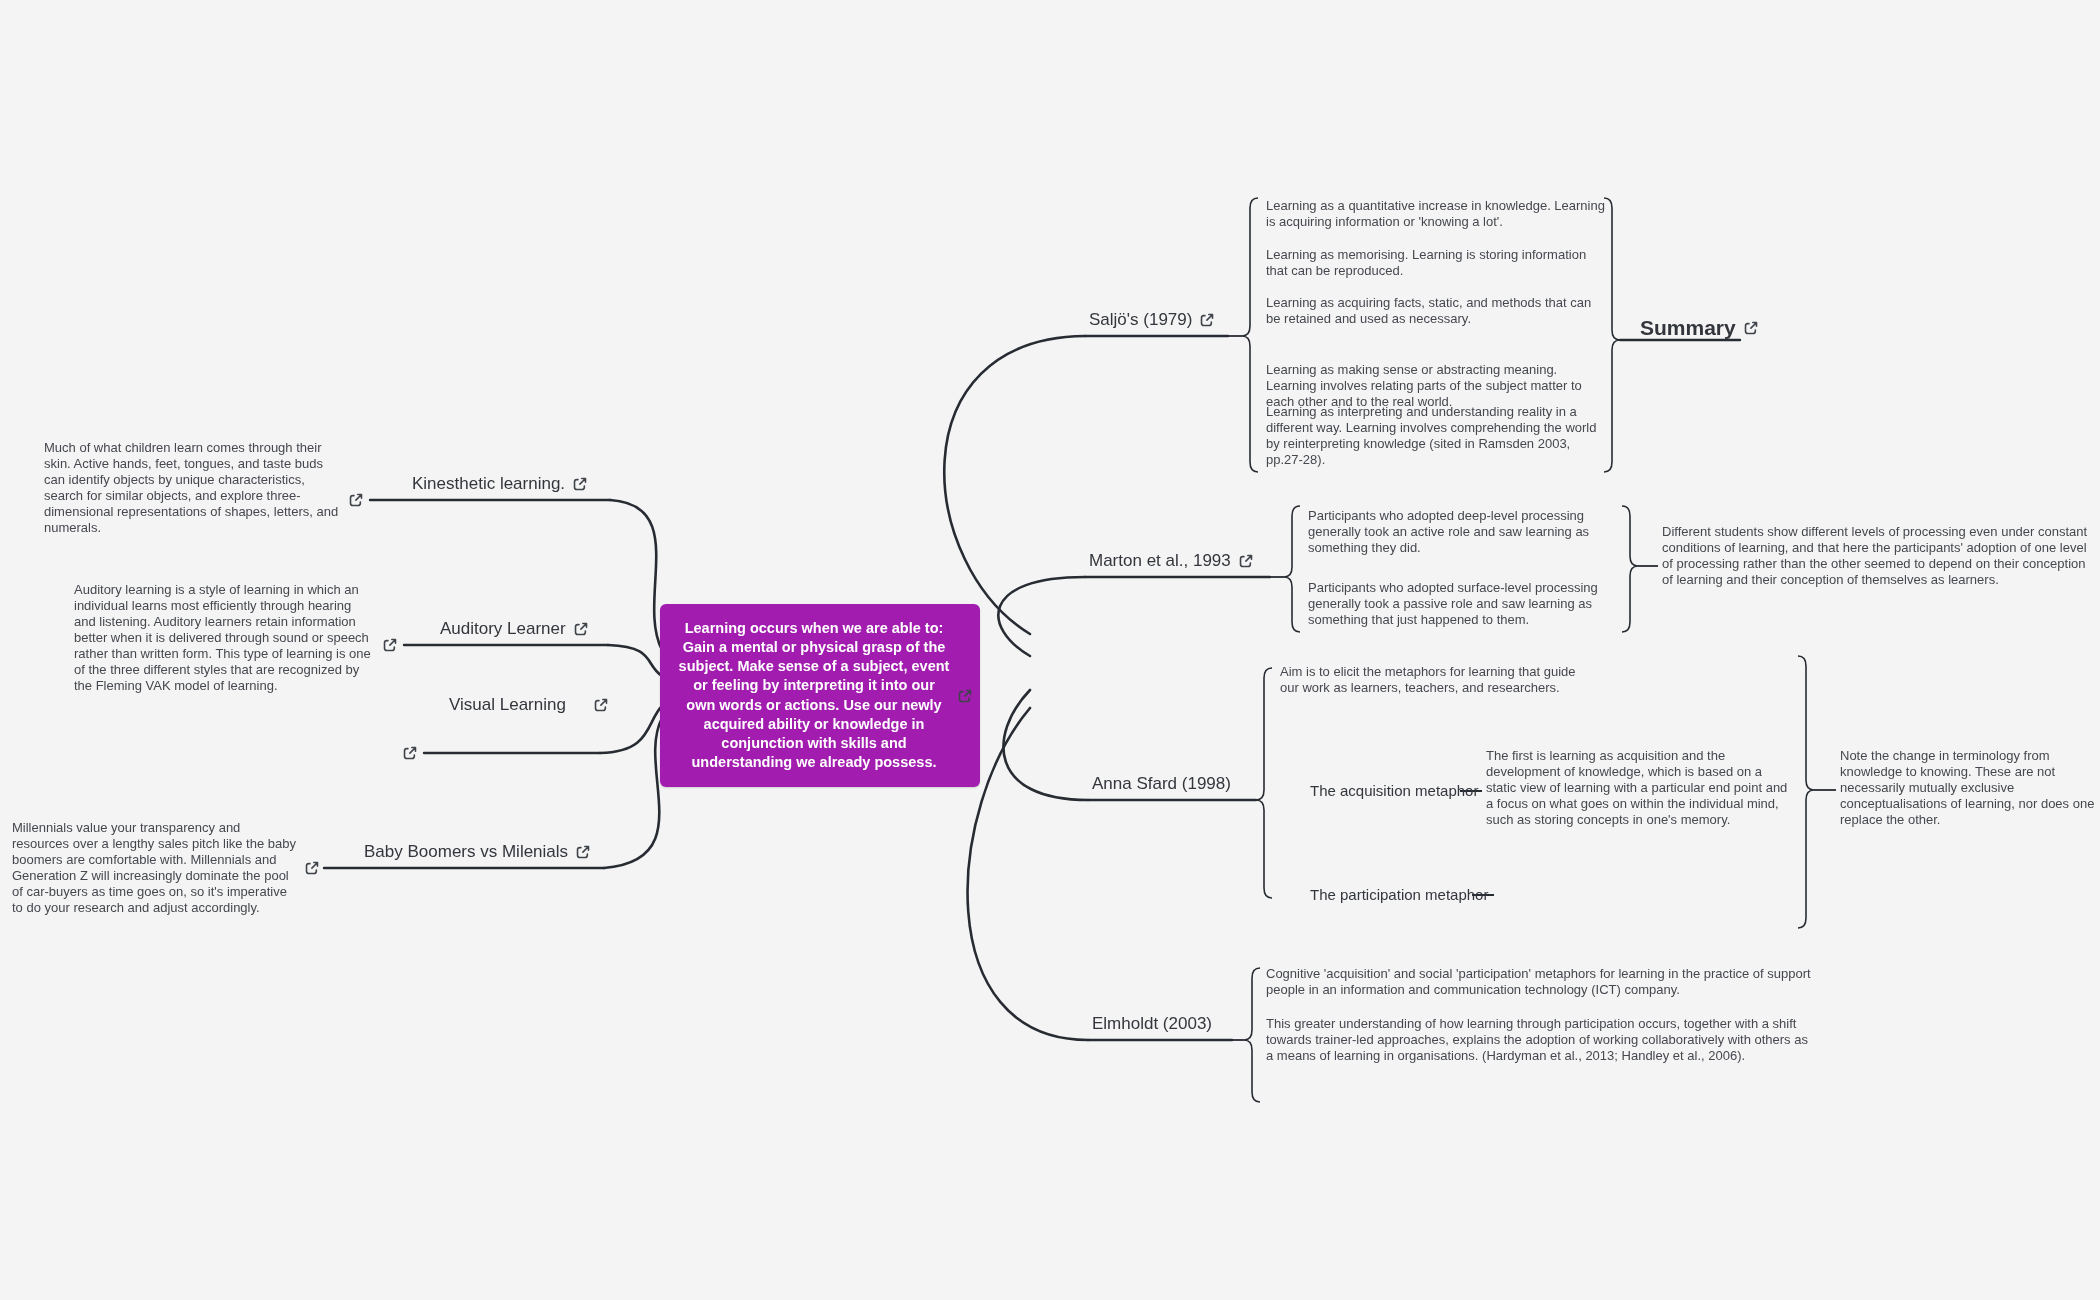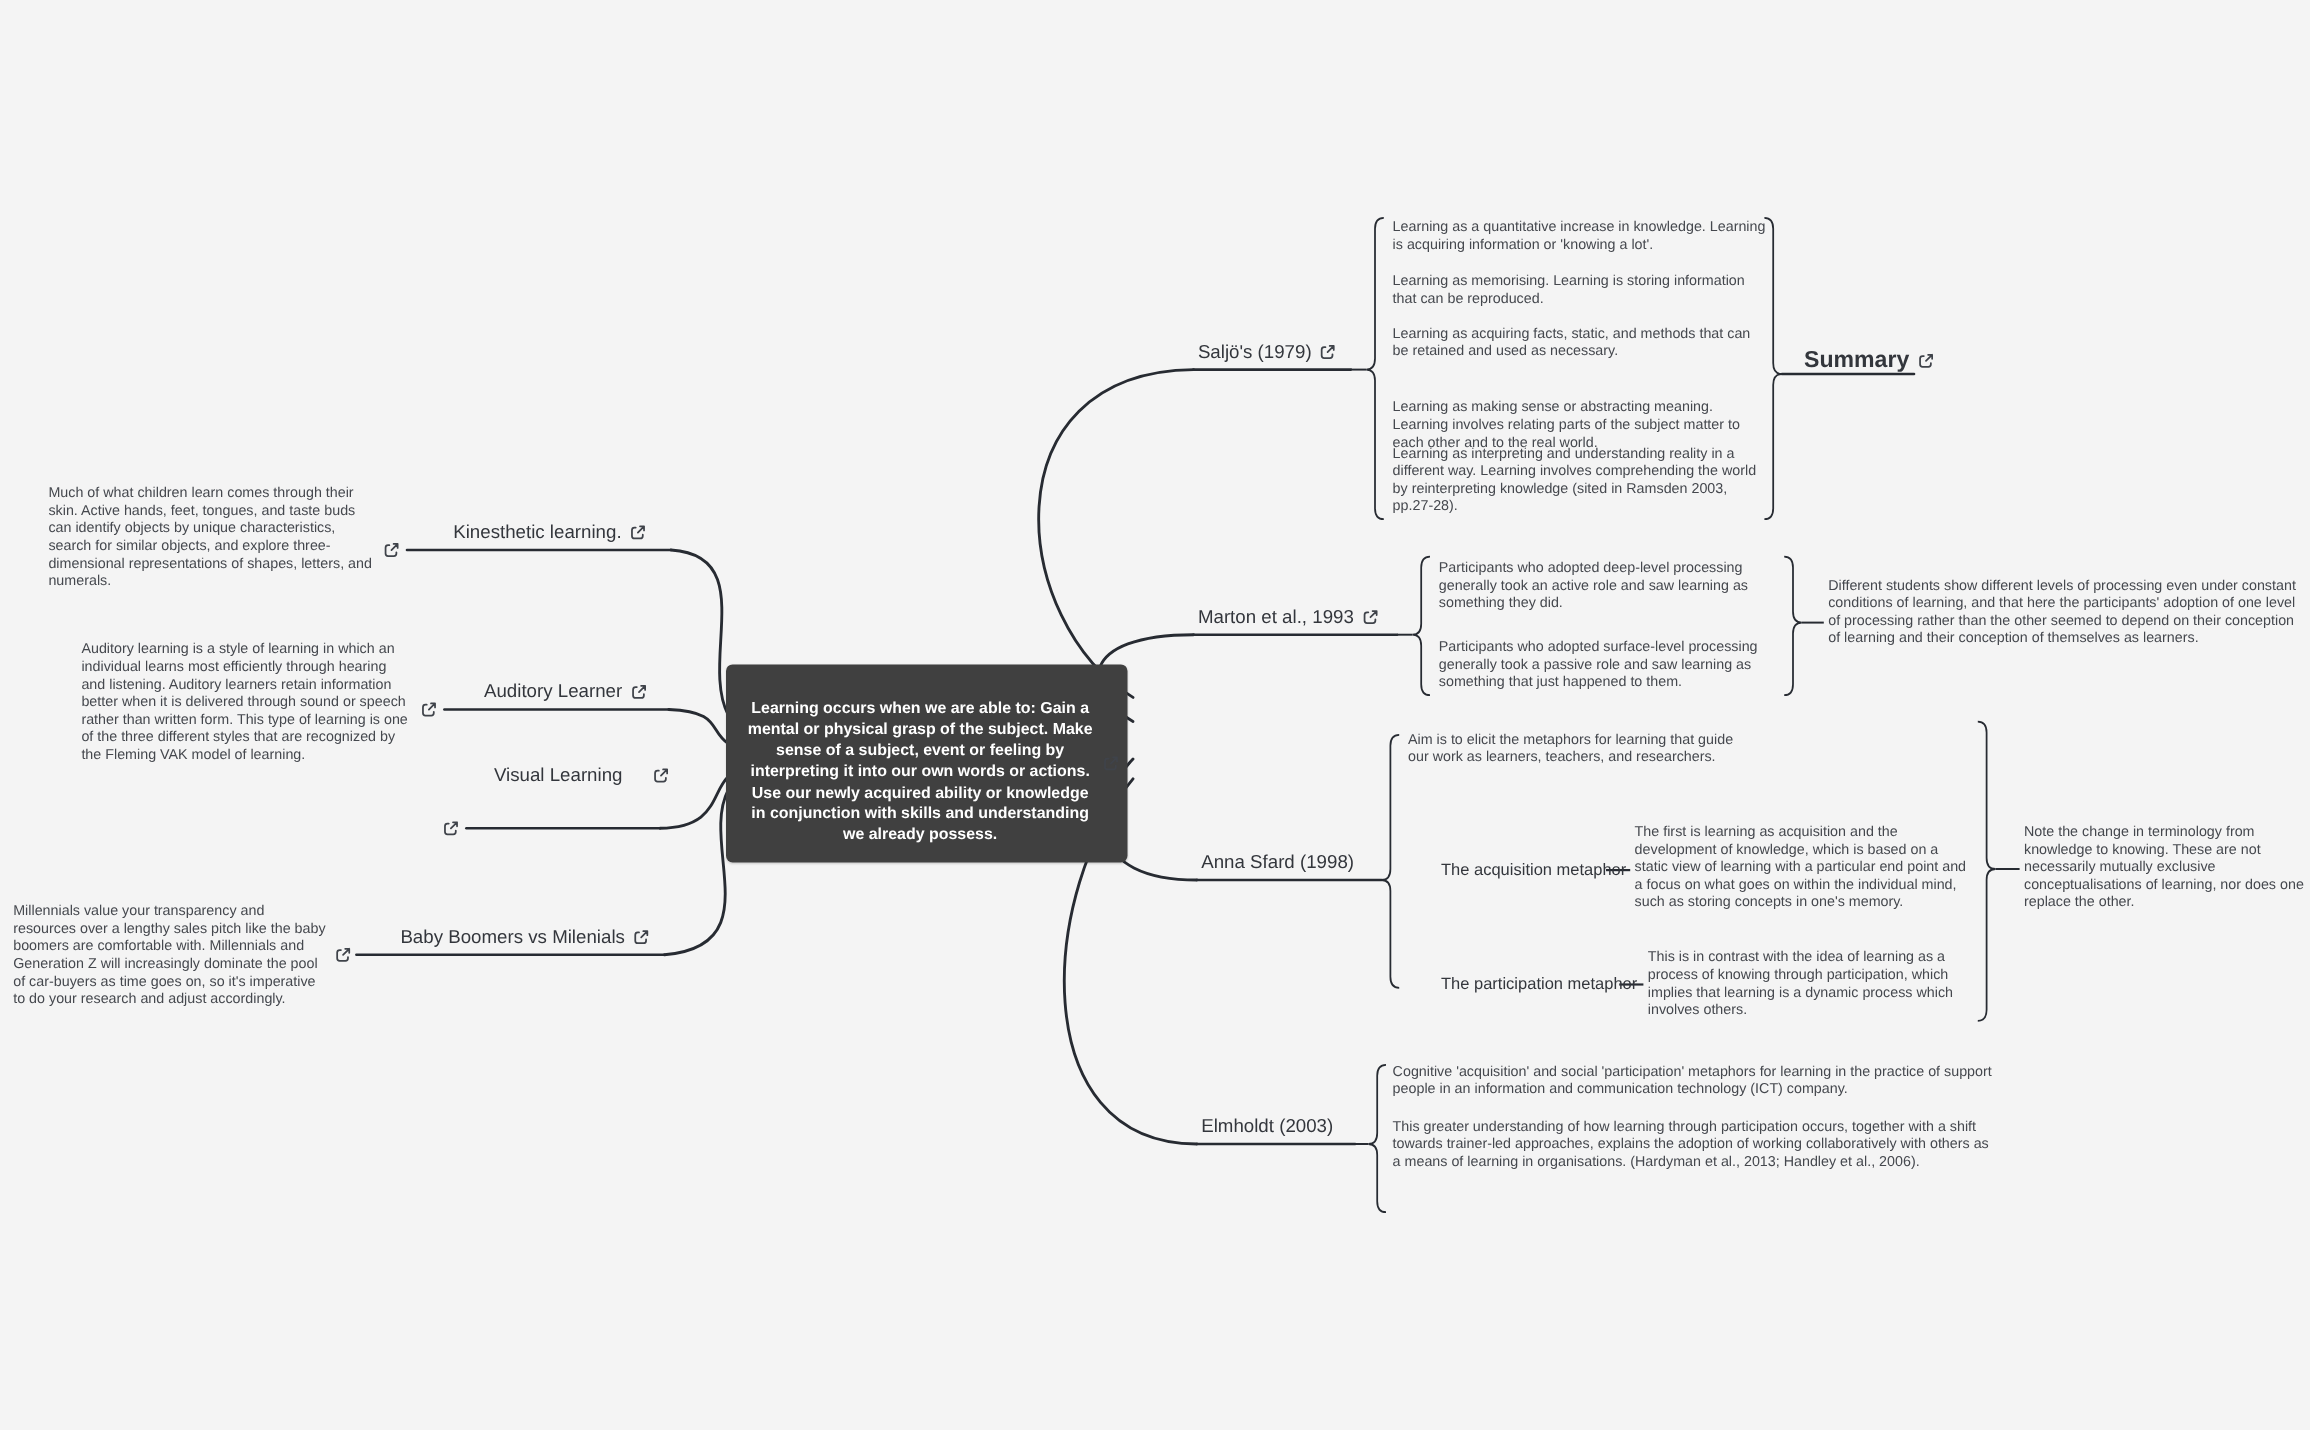--- a/index.html
+++ b/index.html
@@ -11,23 +11,23 @@
   .note {
     position:absolute; font-size:13px; line-height:16px; color:#45484e;
   }
   .label {
     position:absolute; display:flex; align-items:center; gap:7px;
     font-size:17px; color:#33363c; white-space:nowrap;
   }
   .sublabel { font-size:15px; color:#33363c;margin-left:28px; }
   .summary-label { font-size:21px; font-weight:bold; }
   .central {
-    position:absolute; left:660px; top:604px; width:365px; min-height:152px;
-    background:#404040; border-radius:6px; box-sizing:border-box;
-    padding:31px 30px 15px 18px; color:#ffffff; font-weight:bold;
+    position:absolute; left:660px; top:604px; width:320px; min-height:152px;
+    background:#a21caf; border-radius:6px; box-sizing:border-box;
+    padding:15px 30px 15px 18px; color:#ffffff; font-weight:bold;
     font-size:14.5px; line-height:1.32; text-align:center;
     box-shadow:0 1px 2px rgba(0,0,0,0.15);
   }
   .central-ic { position:absolute; right:7px; top:50%; margin-top:-8px; color:#ffffff; }
   .ext-ic { width:16px; height:16px; flex:0 0 auto; color:#3f434a; display:inline-block; }
   .abs { position:absolute; }
   .elm-p + .elm-p { margin-top:18px; }
 </style>
 </head>
 <body>
@@ -163,21 +163,20 @@
     <span>Anna Sfard (1998)</span>
   </div>
   <div class="note" style="left:1280px; top:664px; width:300px;">Aim is to elicit the metaphors for learning that guide our work as learners, teachers, and researchers.</div>
   <div class="label sublabel" style="left:1282px; top:782px;">
     <span>The acquisition metaphor</span>
   </div>
   <div class="note" style="left:1486px; top:748px; width:310px;">The first is learning as acquisition and the development of knowledge, which is based on a static view of learning with a particular end point and a focus on what goes on within the individual mind, such as storing concepts in one's memory.</div>
   <div class="label sublabel" style="left:1282px; top:886px;">
     <span>The participation metaphor</span>
   </div>
-  <div class="note" style="left:1498px; top:862px; width:300px;">This is in contrast with the idea of learning as a process of knowing through participation, which implies that learning is a dynamic process which involves others.</div>
   <div class="note" style="left:1840px; top:748px; width:256px;">Note the change in terminology from knowledge to knowing. These are not necessarily mutually exclusive conceptualisations of learning, nor does one replace the other.</div>
 
   <div class="label" style="left:1092px; top:1014px;">
     <span>Elmholdt (2003)</span>
   </div>
   <div class="note" style="left:1266px; top:966px; width:545px;">
     <div class="elm-p">Cognitive 'acquisition' and social 'participation' metaphors for learning in the practice of support people in an information and communication technology (ICT) company.</div>
     <div class="elm-p">This greater understanding of how learning through participation occurs, together with a shift towards trainer-led approaches, explains the adoption of working collaboratively with others as a means of learning in organisations.  (Hardyman et al., 2013; Handley et al., 2006).</div>
   </div>
 

